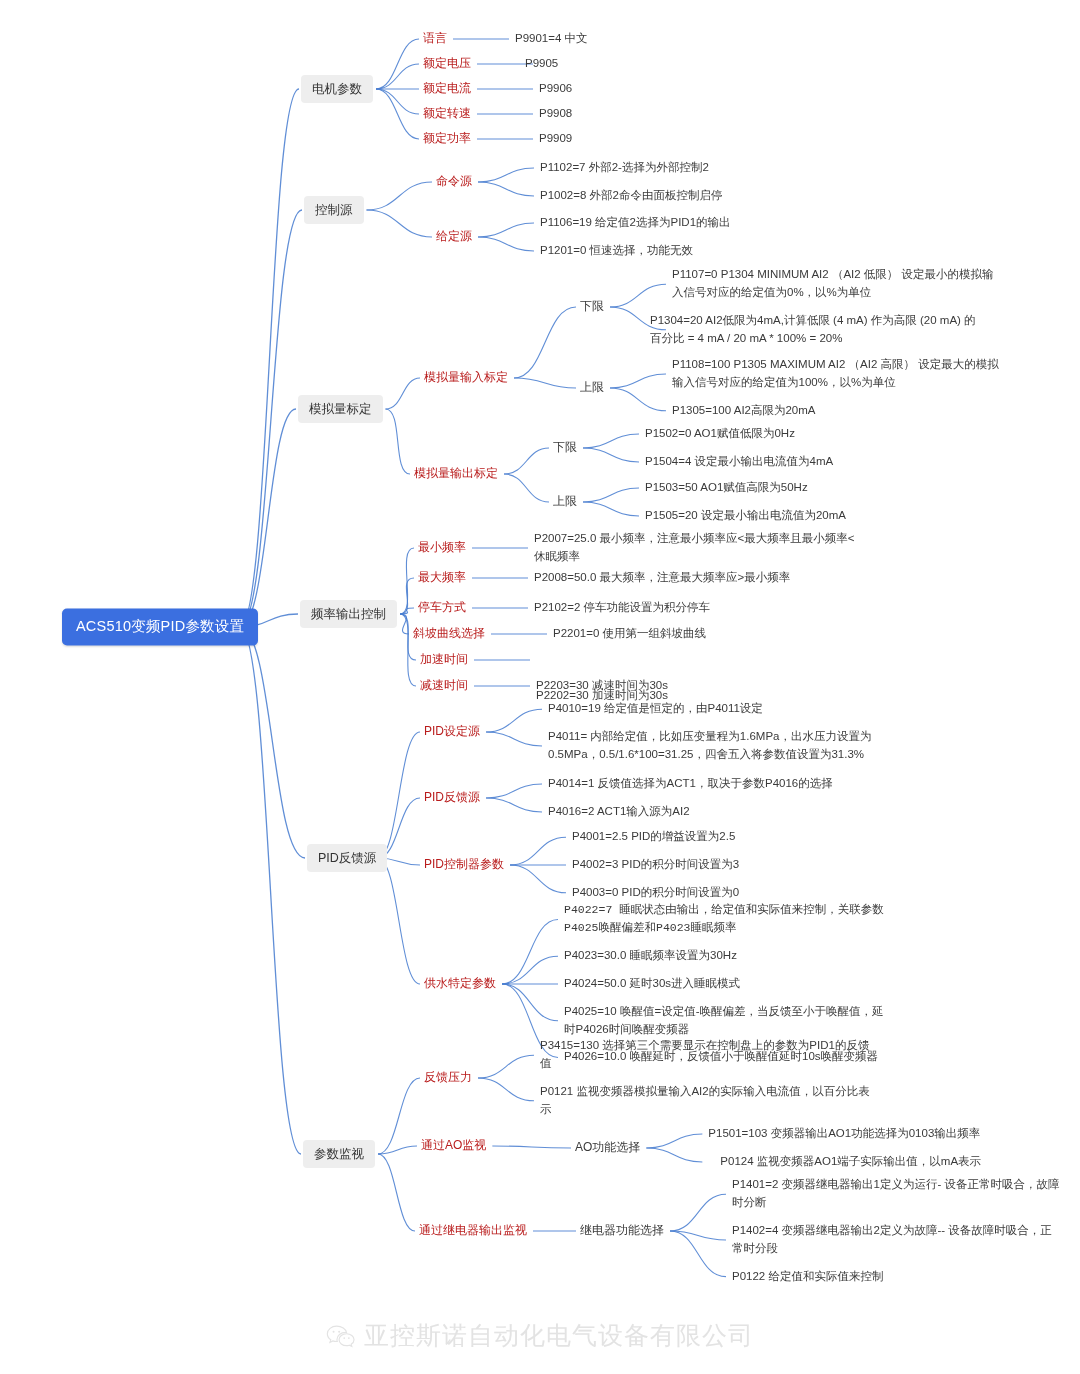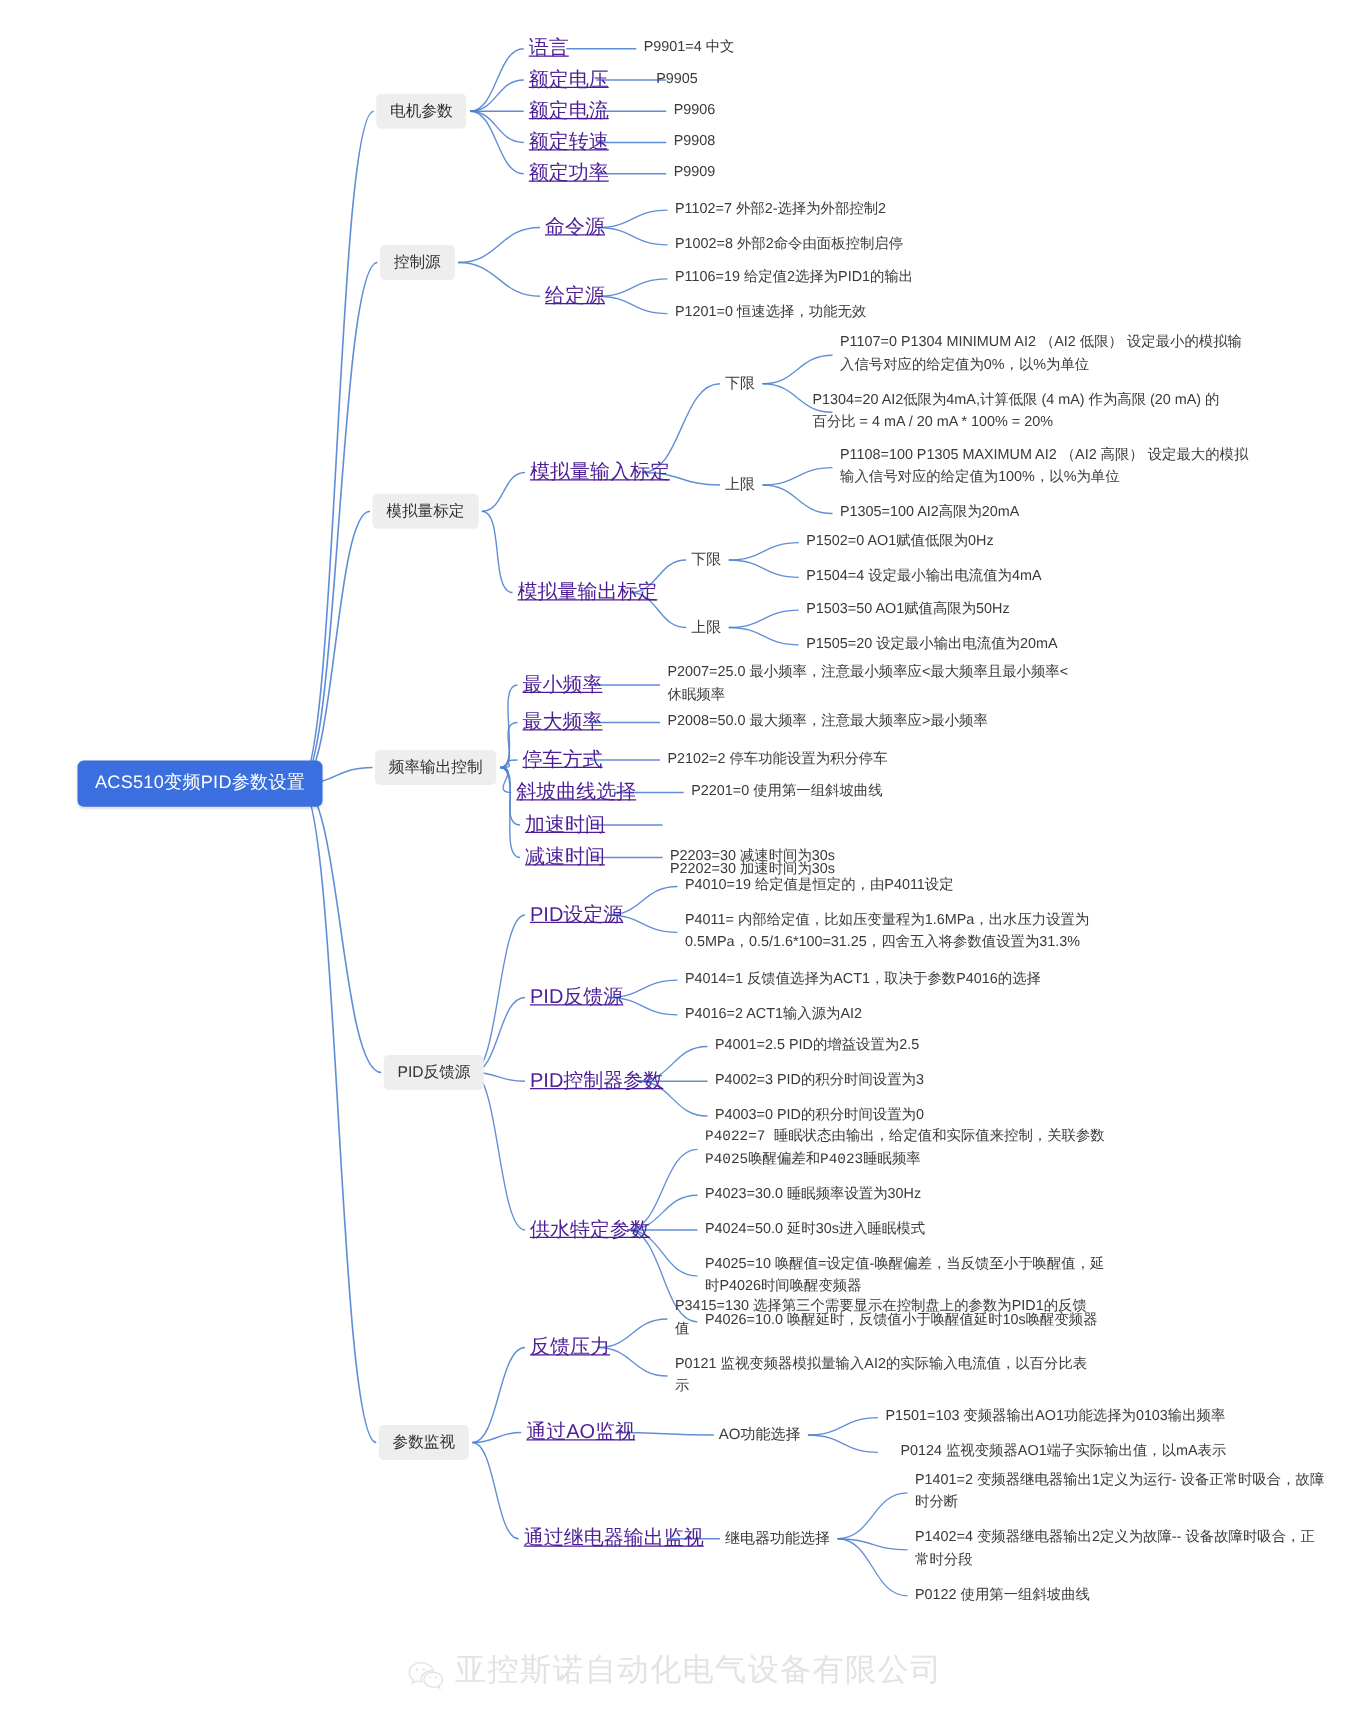--- a/index.html
+++ b/index.html
@@ -42,24 +42,23 @@
   .node.lvl1 {
     background: #eeeeee;
     color: #333333;
     font-size: 12.5px;
     padding: 5px 11px;
     border-radius: 4px;
     white-space: nowrap;
   }
   
   .node.lvl2 {
-    color: #4c1d95;
-    font-size: 16px;
+    color: #b91c1c;
+    font-size: 12px;
     white-space: nowrap;
-    text-decoration: underline;
   }
   
   .node.lvl3 {
     color: #3a3a3a;
     font-size: 12px;
     white-space: nowrap;
   }
   
   .node.leaf {
     color: #3a3a3a;
@@ -68,21 +67,21 @@
   }
   .node.leaf.wrap { white-space: normal; }
 
   
   #footer {
     position: absolute;
     left: 0;
     bottom: 22px;
     width: 1080px;
     display: flex;
-    align-items: flex-end;
+    align-items: center;
     justify-content: center;
     gap: 9px;
     opacity: 1;
     margin-top: 44px;
   }
   #footer .wm-text {
     color: #e3e3e3;
     font-size: 25px;
     letter-spacing: 1px;
     font-family: "DejaVu Sans", "Liberation Sans", sans-serif;
@@ -246,21 +245,21 @@
       <div class="node leaf wrap" style="left: 540px; top: 1055.19px; width: 330px;">P3415=130 选择第三个需要显示在控制盘上的参数为PID1的反馈值</div>
       <div class="node leaf wrap" style="left: 540px; top: 1100.81px; width: 330px;">P0121 监视变频器模拟量输入AI2的实际输入电流值，以百分比表示</div>
       <div class="node lvl2" style="left: 421px; top: 1146px;">通过AO监视</div>
       <div class="node lvl3" style="left: 575px; top: 1148px;">AO功能选择</div>
       <div class="node leaf wrap" style="left: 708.344px; top: 1134.09px; width: 330px;">P1501=103 变频器输出AO1功能选择为0103输出频率</div>
       <div class="node leaf wrap" style="left: 708.344px; top: 1161.91px; width: 330px; margin-left: 12px;">P0124 监视变频器AO1端子实际输出值，以mA表示</div>
       <div class="node lvl2" style="left: 419px; top: 1231px;">通过继电器输出监视</div>
       <div class="node lvl3" style="left: 580px; top: 1231px;">继电器功能选择</div>
       <div class="node leaf wrap" style="left: 732px; top: 1194.28px; width: 330px;">P1401=2 变频器继电器输出1定义为运行- 设备正常时吸合，故障时分断</div>
       <div class="node leaf wrap" style="left: 732px; top: 1239.91px; width: 330px;">P1402=4 变频器继电器输出2定义为故障-- 设备故障时吸合，正常时分段</div>
-      <div class="node leaf wrap" style="left: 732px; top: 1276.62px; width: 330px;">P0122 使用第一组斜坡曲线</div>
+      <div class="node leaf wrap" style="left: 732px; top: 1276.62px; width: 330px;">P0122 给定值和实际值来控制</div>
     </div>
 
   <div id="footer">
     <svg class="wechat" viewBox="0 0 30 25">
       <path d="M11 2.2C5.6 2.2 1.3 5.8 1.3 10.2c0 2.5 1.4 4.8 3.6 6.3L4 19.2l3-1.6c1.2.4 2.6.6 4 .6h.6c-.2-.6-.3-1.3-.3-2 0-4.1 4-7.4 9-7.4.3 0 .7 0 1 .1C20.6 5.2 16.3 2.2 11 2.2z" fill="none" stroke="#e3e3e3" stroke-width="1.2"></path>
       <circle cx="7.8" cy="8" r="1.05" fill="#e3e3e3"></circle>
       <circle cx="13.6" cy="8" r="1.05" fill="#e3e3e3"></circle>
       <path d="M21.3 10.2c-4.3 0-7.8 2.8-7.8 6.2 0 3.4 3.5 6.2 7.8 6.2 1 0 2-.2 2.9-.5l2.6 1.3-.7-2.2c1.8-1.2 3-2.9 3-4.8 0-3.4-3.5-6.2-7.8-6.2z" fill="none" stroke="#e3e3e3" stroke-width="1.2"></path>
       <circle cx="18.9" cy="14.6" r="0.9" fill="#e3e3e3"></circle>
       <circle cx="23.7" cy="14.6" r="0.9" fill="#e3e3e3"></circle>

